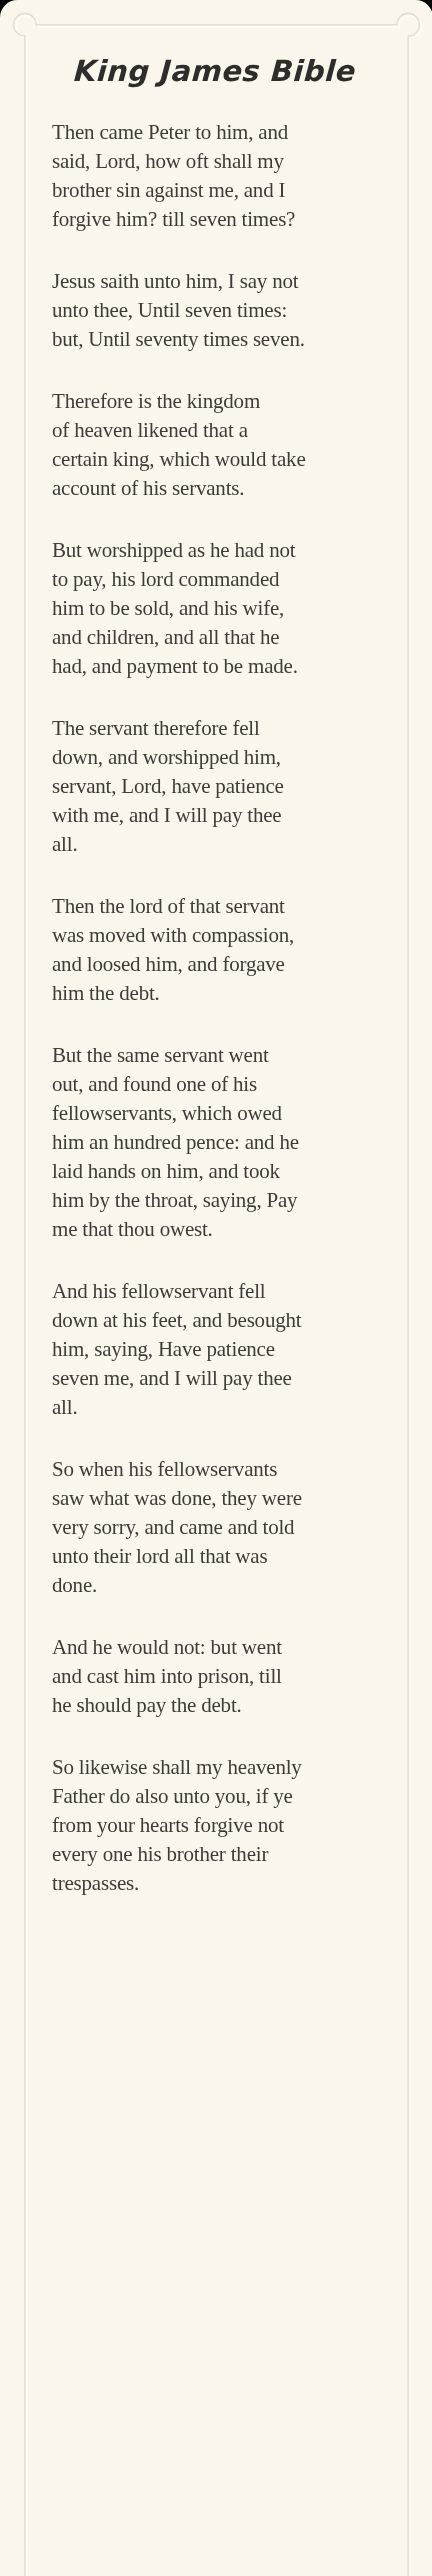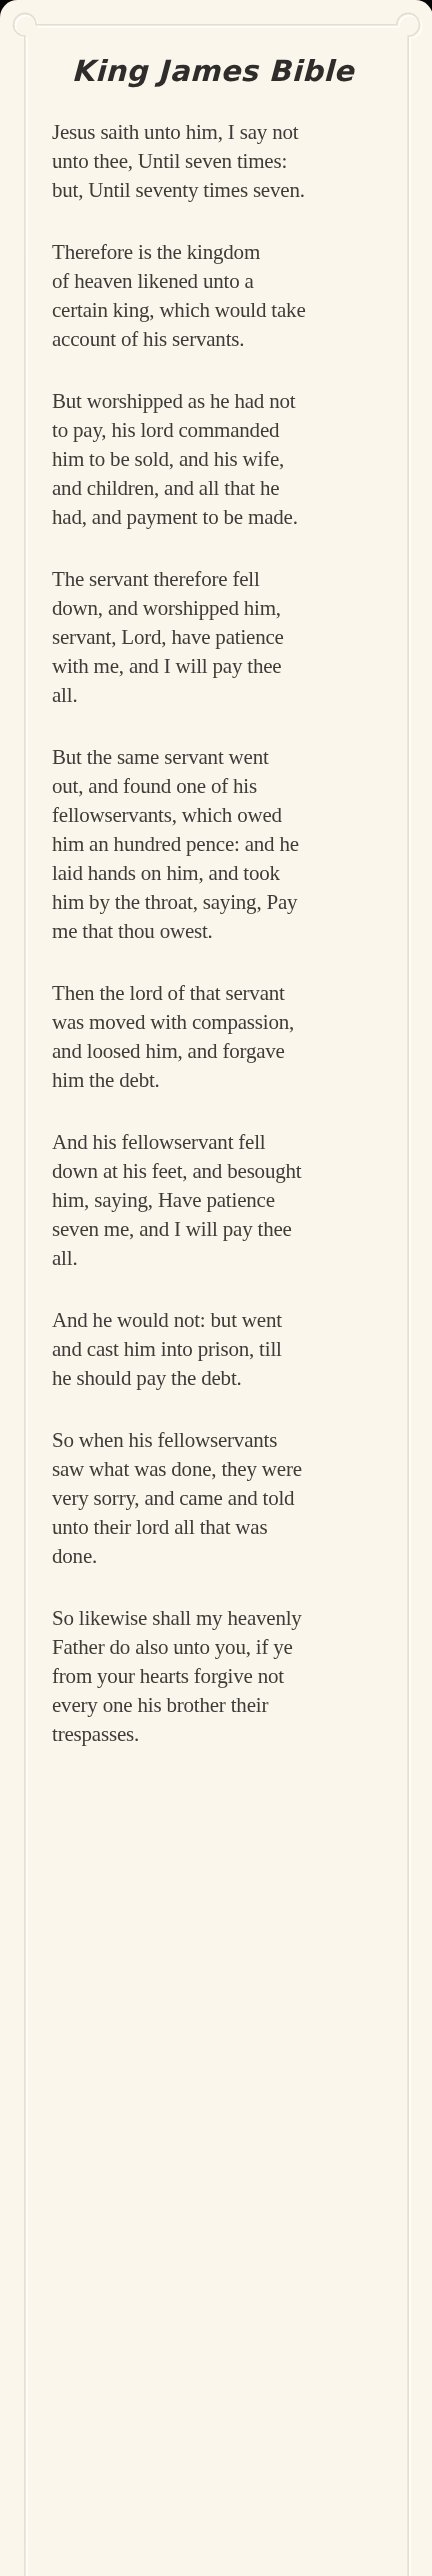--- a/index.html
+++ b/index.html
@@ -61,61 +61,65 @@
 
     <path d="M 70 48 L 770 48 A 22 22 0 1 1 792 70 L 792 5293 A 22 22 0 1 1 770 5315 L 70 5315 A 22 22 0 1 1 48 5293 L 48 70 A 22 22 0 1 1 70 48 Z" fill="none" stroke="#ffffff" stroke-width="3" transform="translate(4,4)" opacity="0.9"></path>
 
     <path d="M 70 48 L 770 48 A 22 22 0 1 1 792 70 L 792 5293 A 22 22 0 1 1 770 5315 L 70 5315 A 22 22 0 1 1 48 5293 L 48 70 A 22 22 0 1 1 70 48 Z" fill="none" stroke="#e4ded0" stroke-width="3"></path>
   </svg>
 
   <div class="content">
 
     <h1 class="title">King James Bible</h1>
 
+    <p class="verse">Then came Peter to him, and
+said, Lord, how oft shall my
+brother sin against me, and I
+forgive him? till seven times?</p>
     <p class="verse">Jesus saith unto him, I say not
 unto thee, Until seven times:
 but, Until seventy times seven.</p>
     <p class="verse">Therefore is the kingdom
-of heaven likened unto a
+of heaven likened that a
 certain king, which would take
 account of his servants.</p>
     <p class="verse">But worshipped as he had not
 to pay, his lord commanded
 him to be sold, and his wife,
 and children, and all that he
 had, and payment to be made.</p>
     <p class="verse">The servant therefore fell
 down, and worshipped him,
 servant, Lord, have patience
 with me, and I will pay thee
 all.</p>
+    <p class="verse">Then the lord of that servant
+was moved with compassion,
+and loosed him, and forgave
+him the debt.</p>
     <p class="verse">But the same servant went
 out, and found one of his
 fellowservants, which owed
 him an hundred pence: and he
 laid hands on him, and took
 him by the throat, saying, Pay
 me that thou owest.</p>
-    <p class="verse">Then the lord of that servant
-was moved with compassion,
-and loosed him, and forgave
-him the debt.</p>
     <p class="verse">And his fellowservant fell
 down at his feet, and besought
 him, saying, Have patience
 seven me, and I will pay thee
 all.</p>
-    <p class="verse">And he would not: but went
-and cast him into prison, till
-he should pay the debt.</p>
     <p class="verse">So when his fellowservants
 saw what was done, they were
 very sorry, and came and told
 unto their lord all that was
 done.</p>
+    <p class="verse">And he would not: but went
+and cast him into prison, till
+he should pay the debt.</p>
     <p class="verse">So likewise shall my heavenly
 Father do also unto you, if ye
 from your hearts forgive not
 every one his brother their
 trespasses.</p>
 
   </div>
 </div>
 
 

